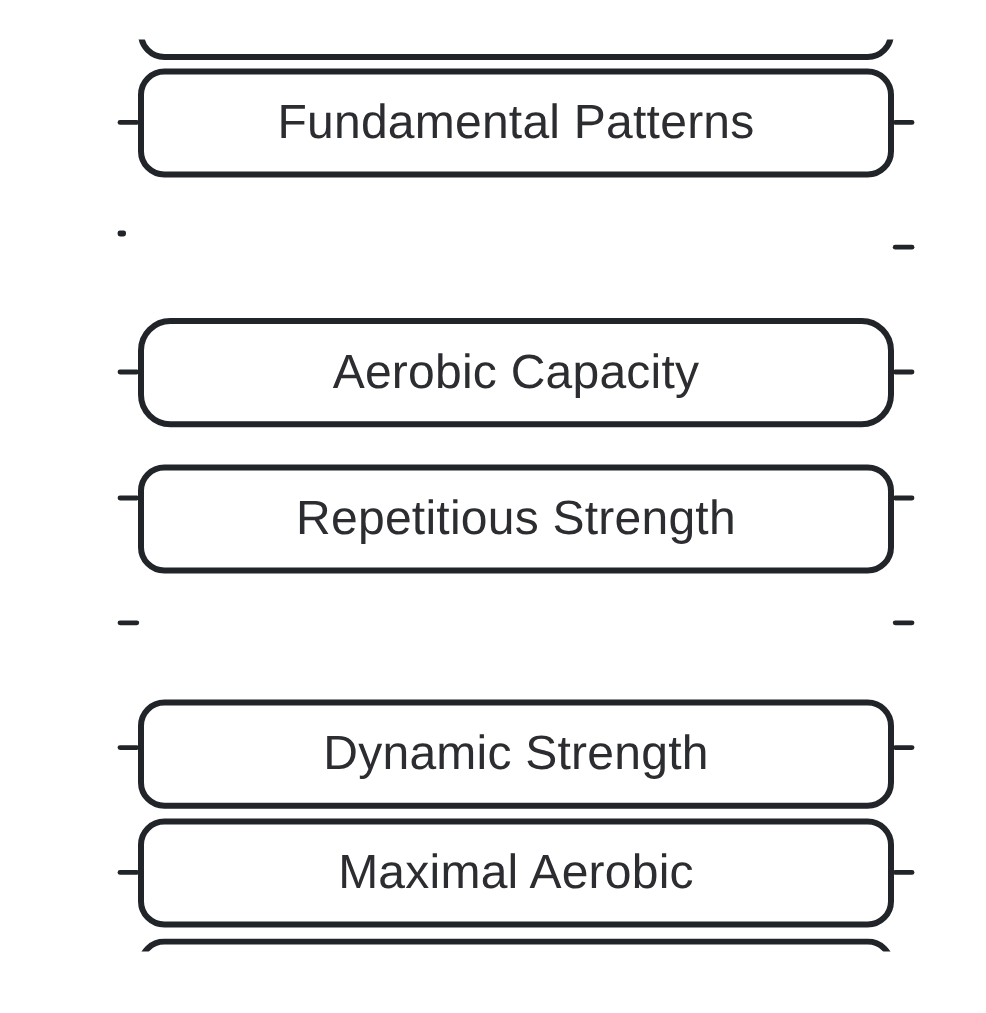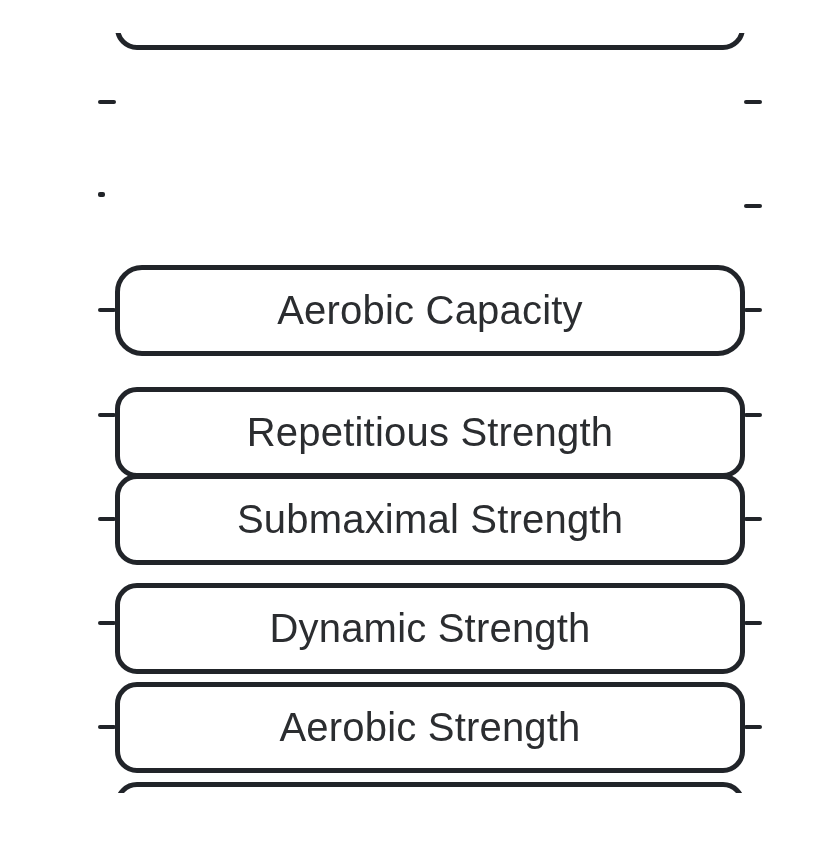--- a/index.html
+++ b/index.html
@@ -86,52 +86,52 @@
 </head>
 <body>
 
 <div class="canvas">
 
   <div class="partial partial-top">
     <div class="pbox pbox-top"></div>
   </div>
 
   <span class="tick left t1"></span>
+  <div class="box n1">
+    <span class="label">Fundamental Patterns</span>
+  </div>
   <span class="tick right t1"></span>
 
   <span class="stub-dot"></span>
   <span class="tick right t2"></span>
 
   <span class="tick left t3"></span>
   <div class="box n3">
     <span class="label">Aerobic Capacity</span>
   </div>
   <span class="tick right t3"></span>
 
   <span class="tick left t4"></span>
   <div class="box n4">
     <span class="label">Repetitious Strength</span>
   </div>
   <span class="tick right t4"></span>
 
   <span class="tick left t5"></span>
-  <div class="box n5">
-    <span class="label">Submaximal Strength</span>
-  </div>
   <span class="tick right t5"></span>
 
   <span class="tick left t6"></span>
   <div class="box n6">
     <span class="label">Dynamic Strength</span>
   </div>
   <span class="tick right t6"></span>
 
   <span class="tick left t7"></span>
   <div class="box n7">
-    <span class="label">Aerobic Strength</span>
+    <span class="label">Maximal Aerobic</span>
   </div>
   <span class="tick right t7"></span>
 
   <div class="partial partial-bottom">
     <div class="pbox pbox-bottom"></div>
   </div>
 
 </div>
 
 </body></html>

